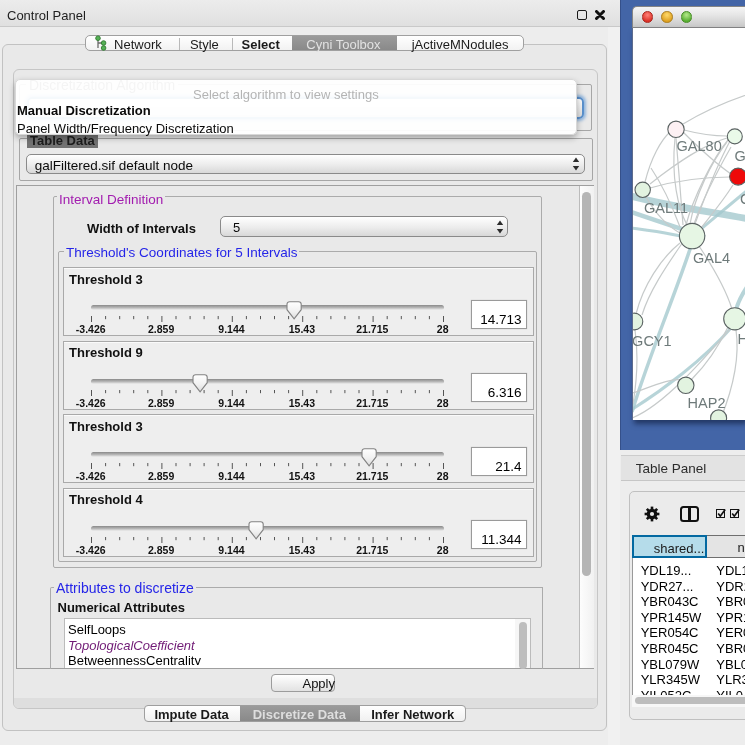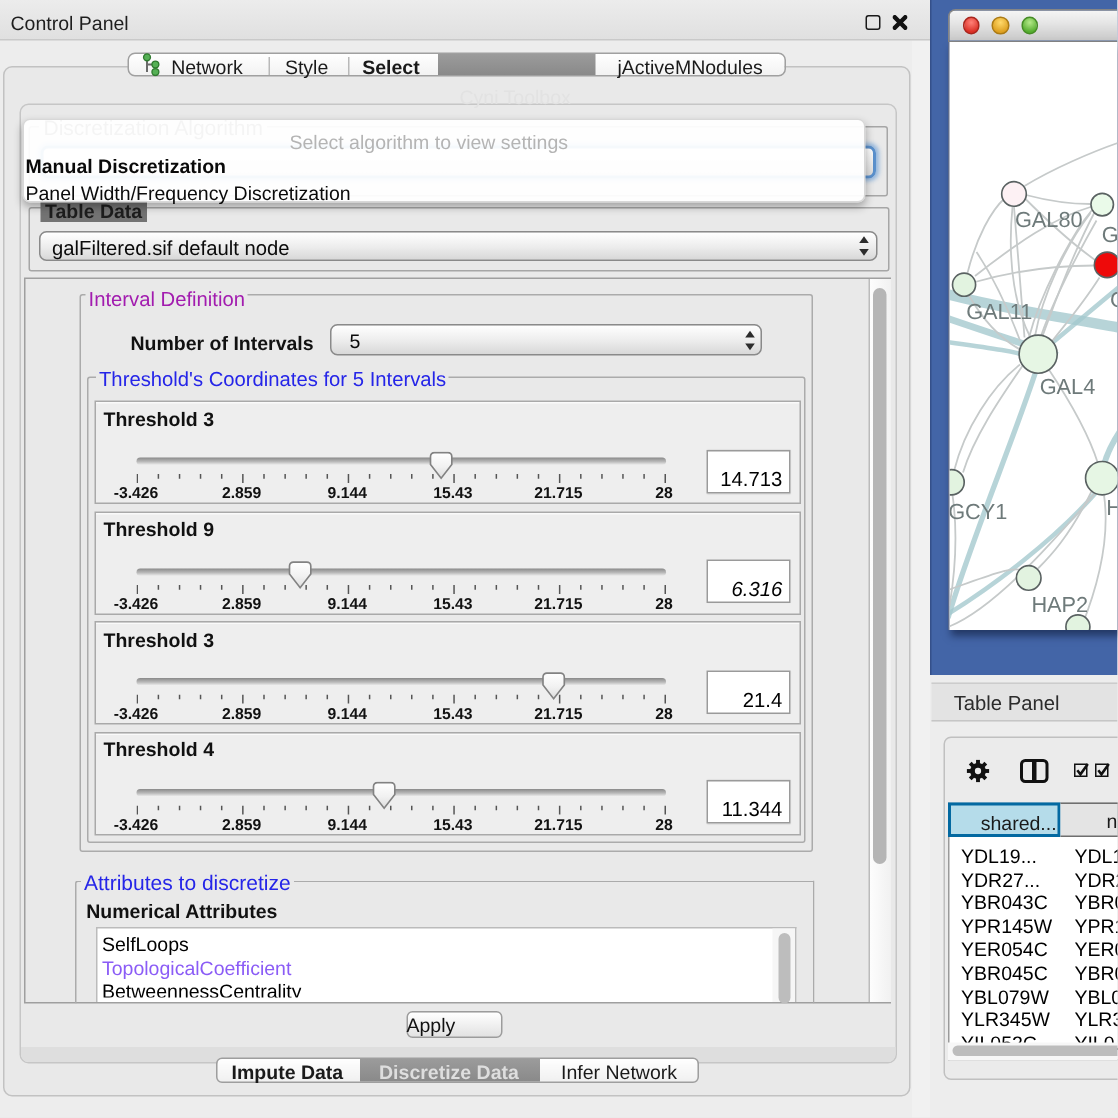--- a/index.html
+++ b/index.html
@@ -121,21 +121,21 @@
 <div class="abs" style="left:0;top:628px;width:585px;height:12px;background:#dedede;"></div>
 </div>
 <div class="abs" style="left:85px;top:34.5px;width:439px;height:16.5px;background:linear-gradient(180deg,#ffffff,#f2f2f2);border:1px solid #a0a0a0;border-radius:5px;overflow:hidden;">
 <div class="abs" style="left:205.7px;top:0;width:105.5px;height:16.5px;background:linear-gradient(180deg,#9b9b9b 0%,#878787 100%);"></div>
 <div class="abs" style="left:93.2px;top:2px;width:1px;height:12px;background:#b9b9b9;"></div>
 <div class="abs" style="left:145.6px;top:2px;width:1px;height:12px;background:#b9b9b9;"></div>
 </div>
 <div class="abs" style="left:114.1px;top:37.2px;font-size:13px;color:#1a1a1a;">Network</div>
 <div class="abs" style="left:178.2px;top:37.2px;font-size:13px;color:#1a1a1a;width:52.4px;text-align:center;">Style</div>
 <div class="abs" style="left:230.6px;top:37.2px;font-size:13px;color:#1a1a1a;width:60.1px;text-align:center;font-weight:bold;">Select</div>
-<div class="abs" style="left:290.7px;top:37.2px;font-size:13px;color:#e2e2e2;width:105.5px;text-align:center;margin-top:20px;">Cyni Toolbox</div>
+<div class="abs" style="left:290.7px;top:37.2px;font-size:13px;color:#e2e2e2;width:105.5px;text-align:center;">Cyni Toolbox</div>
 <div class="abs" style="left:396.2px;top:37.2px;font-size:13px;color:#1a1a1a;width:127.8px;text-align:center;">jActiveMNodules</div>
 <svg class="abs" style="left:94px;top:34.5px;" width="14" height="16" viewBox="0 0 14 16">
 <path d="M4,3.5 V13 M4,8 Q4,8 8.5,8" fill="none" stroke="#6a6a6a" stroke-width="1.3"></path>
 <g fill="#55b055" stroke="#2f7a2f" stroke-width="0.9">
 <circle cx="4" cy="3.2" r="2.3"></circle>
       <circle cx="9.6" cy="8" r="2.3"></circle>
       <circle cx="9.6" cy="13" r="2.3"></circle>
 </g>
   </svg>
 <div class="abs" style="left:19px;top:83.5px;width:573px;height:47px;border:1px solid #a6a6a6;border-radius:2px;"></div>
@@ -151,21 +151,21 @@
 <div class="abs" style="left:17px;top:120.5px;font-size:13px;color:#0a0a0a;">Panel Width/Frequency Discretization</div>
 <svg class="abs" style="left:571.5px;top:156.8px;" width="8" height="14" viewBox="0 0 8 14">
     <path d="M4,0.5 L7.2,5 L0.8,5 Z" fill="#2c2c2c"></path>
     <path d="M4,13.5 L7.2,9 L0.8,9 Z" fill="#2c2c2c"></path>
   </svg>
 <div class="abs" style="left:16px;top:184.5px;width:578px;height:484.5px;border:1px solid #9f9f9f;background:#e9e9e9;"></div>
 <div class="abs" style="left:578.5px;top:185.5px;width:15px;height:482.5px;background:linear-gradient(90deg,#fdfdfd,#f1f1f1);border-left:1px solid #bbbbbb;"></div>
 <div class="abs" style="left:581.8px;top:192px;width:9px;height:384px;background:#b5b5b5;border-radius:4.5px;"></div>
 <div class="abs" style="left:53px;top:195.5px;width:489px;height:372.5px;border:1px solid #ababab;border-radius:2px;"></div>
 <div class="abs" style="left:57px;top:191.5px;font-size:13.5px;color:#a21caf;background:#e9e9e9;padding:0 2px;">Interval Definition</div>
-<div class="abs" style="left:87px;top:221px;font-size:13px;font-weight:bold;color:#111;">Number of Intervals</div>
+<div class="abs" style="left:87px;top:221px;font-size:13px;font-weight:bold;color:#111;">Width of Intervals</div>
 <div class="abs" style="left:219.5px;top:216px;width:288px;height:21px;border-radius:5px;background:linear-gradient(180deg,#ffffff 0%,#ececec 55%,#d8d8d8 100%);border:1px solid #8a8a8a;"></div>
 <div class="abs" style="left:233px;top:220px;font-size:13px;color:#0a0a0a;">5</div>
 <svg class="abs" style="left:495.5px;top:219.5px;" width="8" height="14" viewBox="0 0 8 14">
     <path d="M4,0.5 L7.2,5 L0.8,5 Z" fill="#2c2c2c"></path>
     <path d="M4,13.5 L7.2,9 L0.8,9 Z" fill="#2c2c2c"></path>
   </svg>
 <div class="abs" style="left:58.4px;top:250.5px;width:479px;height:311.5px;border:1px solid #ababab;border-radius:2px;"></div>
 <div class="abs" style="left:64px;top:244.5px;font-size:13.5px;color:#2525e8;background:#e9e9e9;padding:0 2px;">Threshold's Coordinates for 5 Intervals</div>
 <div class="abs" style="left:62.8px;top:267.0px;width:471.5px;height:69px;background:#eeeeee;border:1px solid #a9a9a9;box-shadow:inset 0 1px 0 #fafafa;"></div>
 <div class="abs" style="left:69px;top:271.5px;font-size:13px;font-weight:bold;color:#111;">Threshold 3</div>
@@ -211,21 +211,21 @@
     <defs>
       <linearGradient id="tg200" x1="0" y1="0" x2="0" y2="1">
         <stop offset="0" stop-color="#ffffff"></stop>
         <stop offset="0.55" stop-color="#f1f1f1"></stop>
         <stop offset="1" stop-color="#dddddd"></stop>
       </linearGradient>
     </defs>
     <path d="M3.6,0.7 h9 a2.6,2.6 0 0 1 2.6,2.6 v5.4 L8.1,17.8 L1,8.7 v-5.4 a2.6,2.6 0 0 1 2.6,-2.6 Z" fill="url(#tg200)" stroke="#828282" stroke-width="1.1"></path>
   </svg>
 <div class="abs" style="left:470.5px;top:373.0px;width:56px;height:29px;background:#fff;border:1px solid #9a9a9a;box-shadow:0 0 1px #bbb;"></div>
-<div class="abs" style="left:468px;top:385.0px;width:53.5px;text-align:right;font-size:13.5px;color:#000;font-style:italic;">6.316</div>
+<div class="abs" style="left:468px;top:385.0px;width:53.5px;text-align:right;font-size:13.5px;color:#000;">6.316</div>
 <div class="abs" style="left:62.8px;top:414.0px;width:471.5px;height:69px;background:#eeeeee;border:1px solid #a9a9a9;box-shadow:inset 0 1px 0 #fafafa;"></div>
 <div class="abs" style="left:69px;top:418.5px;font-size:13px;font-weight:bold;color:#111;">Threshold 3</div>
 <div class="abs" style="left:90.7px;top:452.3px;width:353.0px;height:5px;border-radius:2.5px;background:linear-gradient(180deg,#898989 0%,#b9b9b9 55%,#efefef 100%);"></div>
 <div class="abs" style="left:0;top:463.0px;">
     <svg class="abs" style="left:90.7px;top:0;" width="353" height="8" viewBox="0 0 353 8">
       <path d="M0.5,0 V6 M14.6,0 V3.2 M28.7,0 V3.2 M42.7,0 V3.2 M56.8,0 V3.2 M70.9,0 V6 M85.0,0 V3.2 M99.1,0 V3.2 M113.1,0 V3.2 M127.2,0 V3.2 M141.3,0 V6 M155.4,0 V3.2 M169.5,0 V3.2 M183.5,0 V3.2 M197.6,0 V3.2 M211.7,0 V6 M225.8,0 V3.2 M239.9,0 V3.2 M253.9,0 V3.2 M268.0,0 V3.2 M282.1,0 V6 M296.2,0 V3.2 M310.3,0 V3.2 M324.3,0 V3.2 M338.4,0 V3.2 M352.5,0 V6" stroke="#555" stroke-width="1" fill="none"></path>
     </svg>
   </div>
 <div class="abs" style="left:60.7px;top:470.0px;width:60px;text-align:center;font-size:10.5px;font-weight:bold;color:#111;">-3.426</div>
 <div class="abs" style="left:131.1px;top:470.0px;width:60px;text-align:center;font-size:10.5px;font-weight:bold;color:#111;">2.859</div>
@@ -269,23 +269,23 @@
     </defs>
     <path d="M3.6,0.7 h9 a2.6,2.6 0 0 1 2.6,2.6 v5.4 L8.1,17.8 L1,8.7 v-5.4 a2.6,2.6 0 0 1 2.6,-2.6 Z" fill="url(#tg256)" stroke="#828282" stroke-width="1.1"></path>
   </svg>
 <div class="abs" style="left:470.5px;top:520.0px;width:56px;height:29px;background:#fff;border:1px solid #9a9a9a;box-shadow:0 0 1px #bbb;"></div>
 <div class="abs" style="left:468px;top:532.0px;width:53.5px;text-align:right;font-size:13.5px;color:#000;">11.344</div>
 <div class="abs" style="left:50px;top:586.5px;width:493px;height:82px;border:1px solid #ababab;border-top-left-radius:2px;border-bottom:none;"></div>
 <div class="abs" style="left:54px;top:579.5px;font-size:14px;color:#2525e8;background:#e9e9e9;padding:0 2px;">Attributes to discretize</div>
 <div class="abs" style="left:57.5px;top:600px;font-size:13px;font-weight:bold;color:#111;">Numerical Attributes</div>
 <div class="abs" style="left:64.4px;top:618.3px;width:466.6px;height:50.2px;background:#fff;border:1px solid #bbb;border-bottom:none;"></div>
 <div class="abs" style="left:68px;top:622.3px;font-size:13px;color:#000;">SelfLoops</div>
-<div class="abs" style="left:68px;top:637.8px;font-size:13px;color:#8b5cf6;">TopologicalCoefficient</div>
+<div class="abs" style="left:68px;top:637.8px;font-size:13px;color:#701a75;font-style:italic;">TopologicalCoefficient</div>
 <div class="abs" style="left:68px;top:653.3px;font-size:13px;color:#000;height:11.5px;overflow:hidden;">BetweennessCentrality</div>
 <div class="abs" style="left:515.2px;top:618.8px;width:15.3px;height:49.7px;background:#f6f6f6;"></div>
 <div class="abs" style="left:519px;top:622px;width:8.2px;height:46.5px;background:#bdbdbd;border-radius:4px;"></div>
 <div class="abs" style="left:271px;top:673.5px;width:64px;height:18px;background:linear-gradient(180deg,#ffffff,#e2e2e2);border:1px solid #9c9c9c;border-radius:4px;"></div>
-<div class="abs" style="left:271px;top:675.5px;width:64px;text-align:left;font-size:13px;color:#111;">Apply</div>
+<div class="abs" style="left:271px;top:675.5px;width:64px;text-align:right;font-size:13px;color:#111;">Apply</div>
 <div class="abs" style="left:143.7px;top:705px;width:322.6px;height:17px;background:linear-gradient(180deg,#ffffff,#f0f0f0);border:1px solid #9e9e9e;border-radius:4px;overflow:hidden;">
 <div class="abs" style="left:95.8px;top:0;width:119.6px;height:17px;background:linear-gradient(180deg,#9b9b9b,#878787);"></div>
 </div>
 <div class="abs" style="left:143.7px;top:707.3px;width:95.8px;text-align:center;font-size:13px;font-weight:bold;color:#1a1a1a;">Impute Data</div>
 <div class="abs" style="left:239.5px;top:707.3px;width:119.6px;text-align:center;font-size:13px;font-weight:bold;color:#dedede;">Discretize Data</div>
-<div class="abs" style="left:359.1px;top:707.3px;width:107.2px;text-align:center;font-size:13px;font-weight:normal;color:#1a1a1a;">Infer Network</div>
+<div class="abs" style="left:359.1px;top:707.3px;width:107.2px;text-align:center;font-size:13px;font-weight:bold;color:#1a1a1a;">Infer Network</div>
 </body></html>

